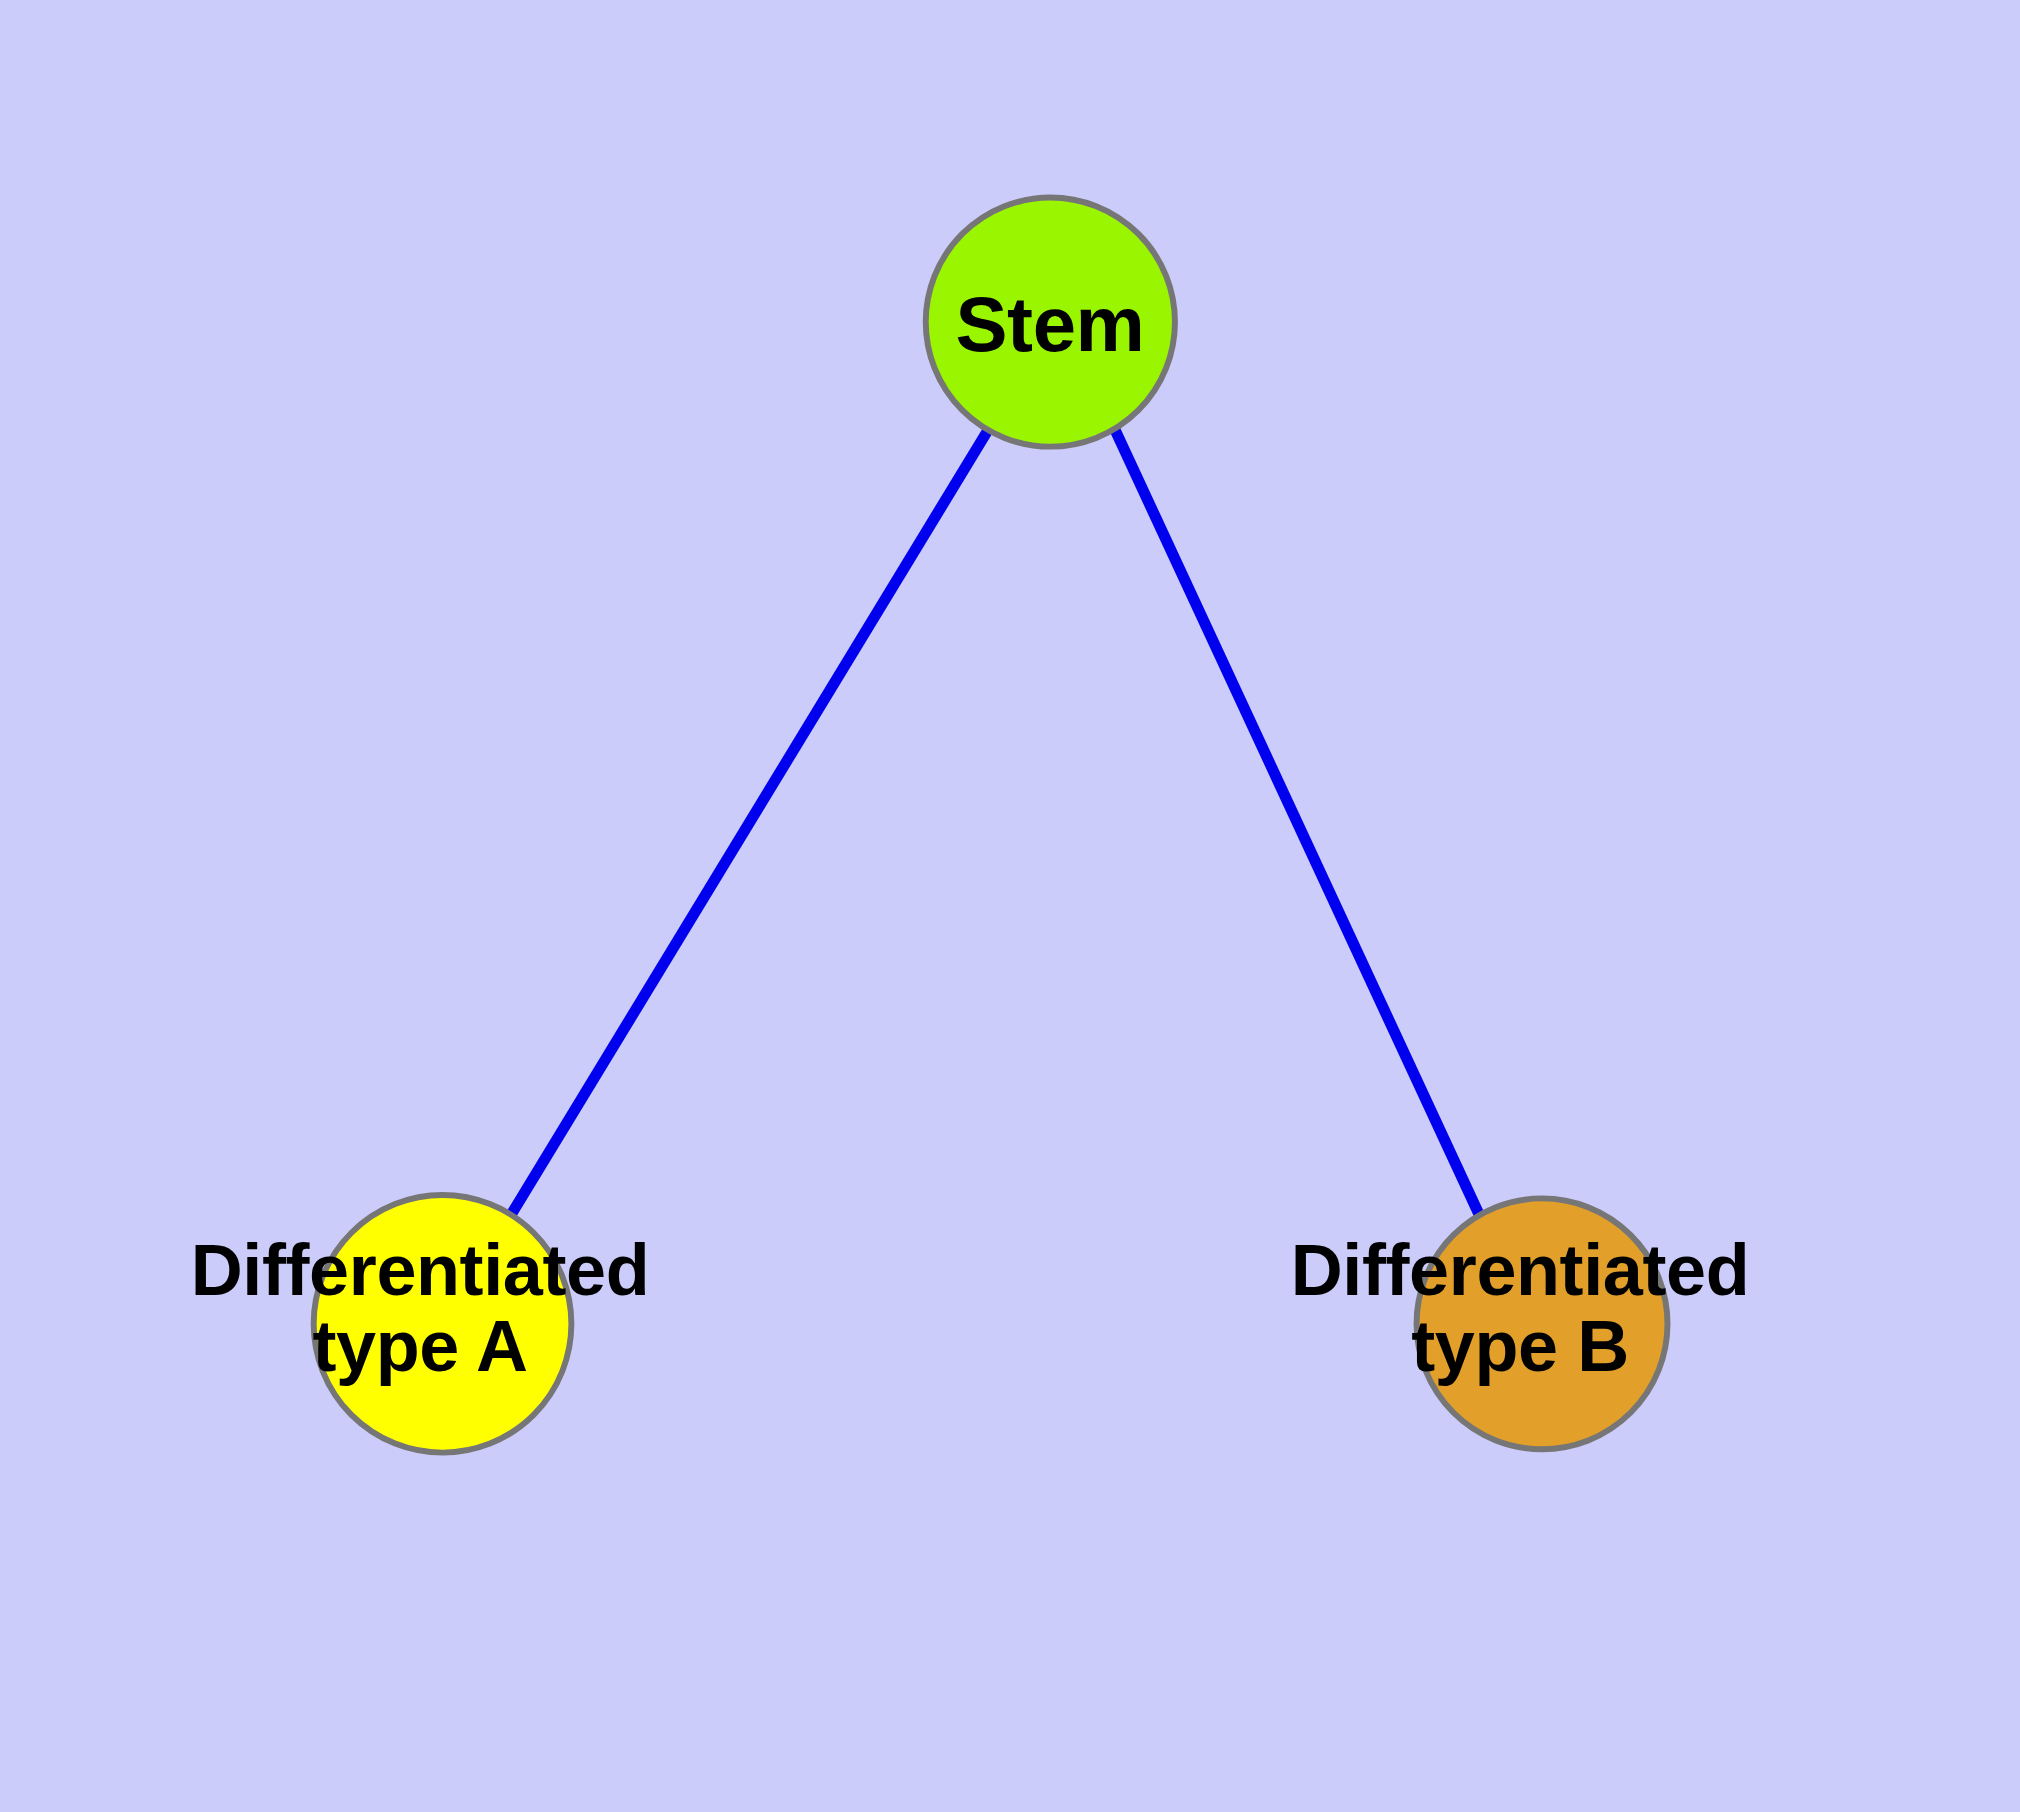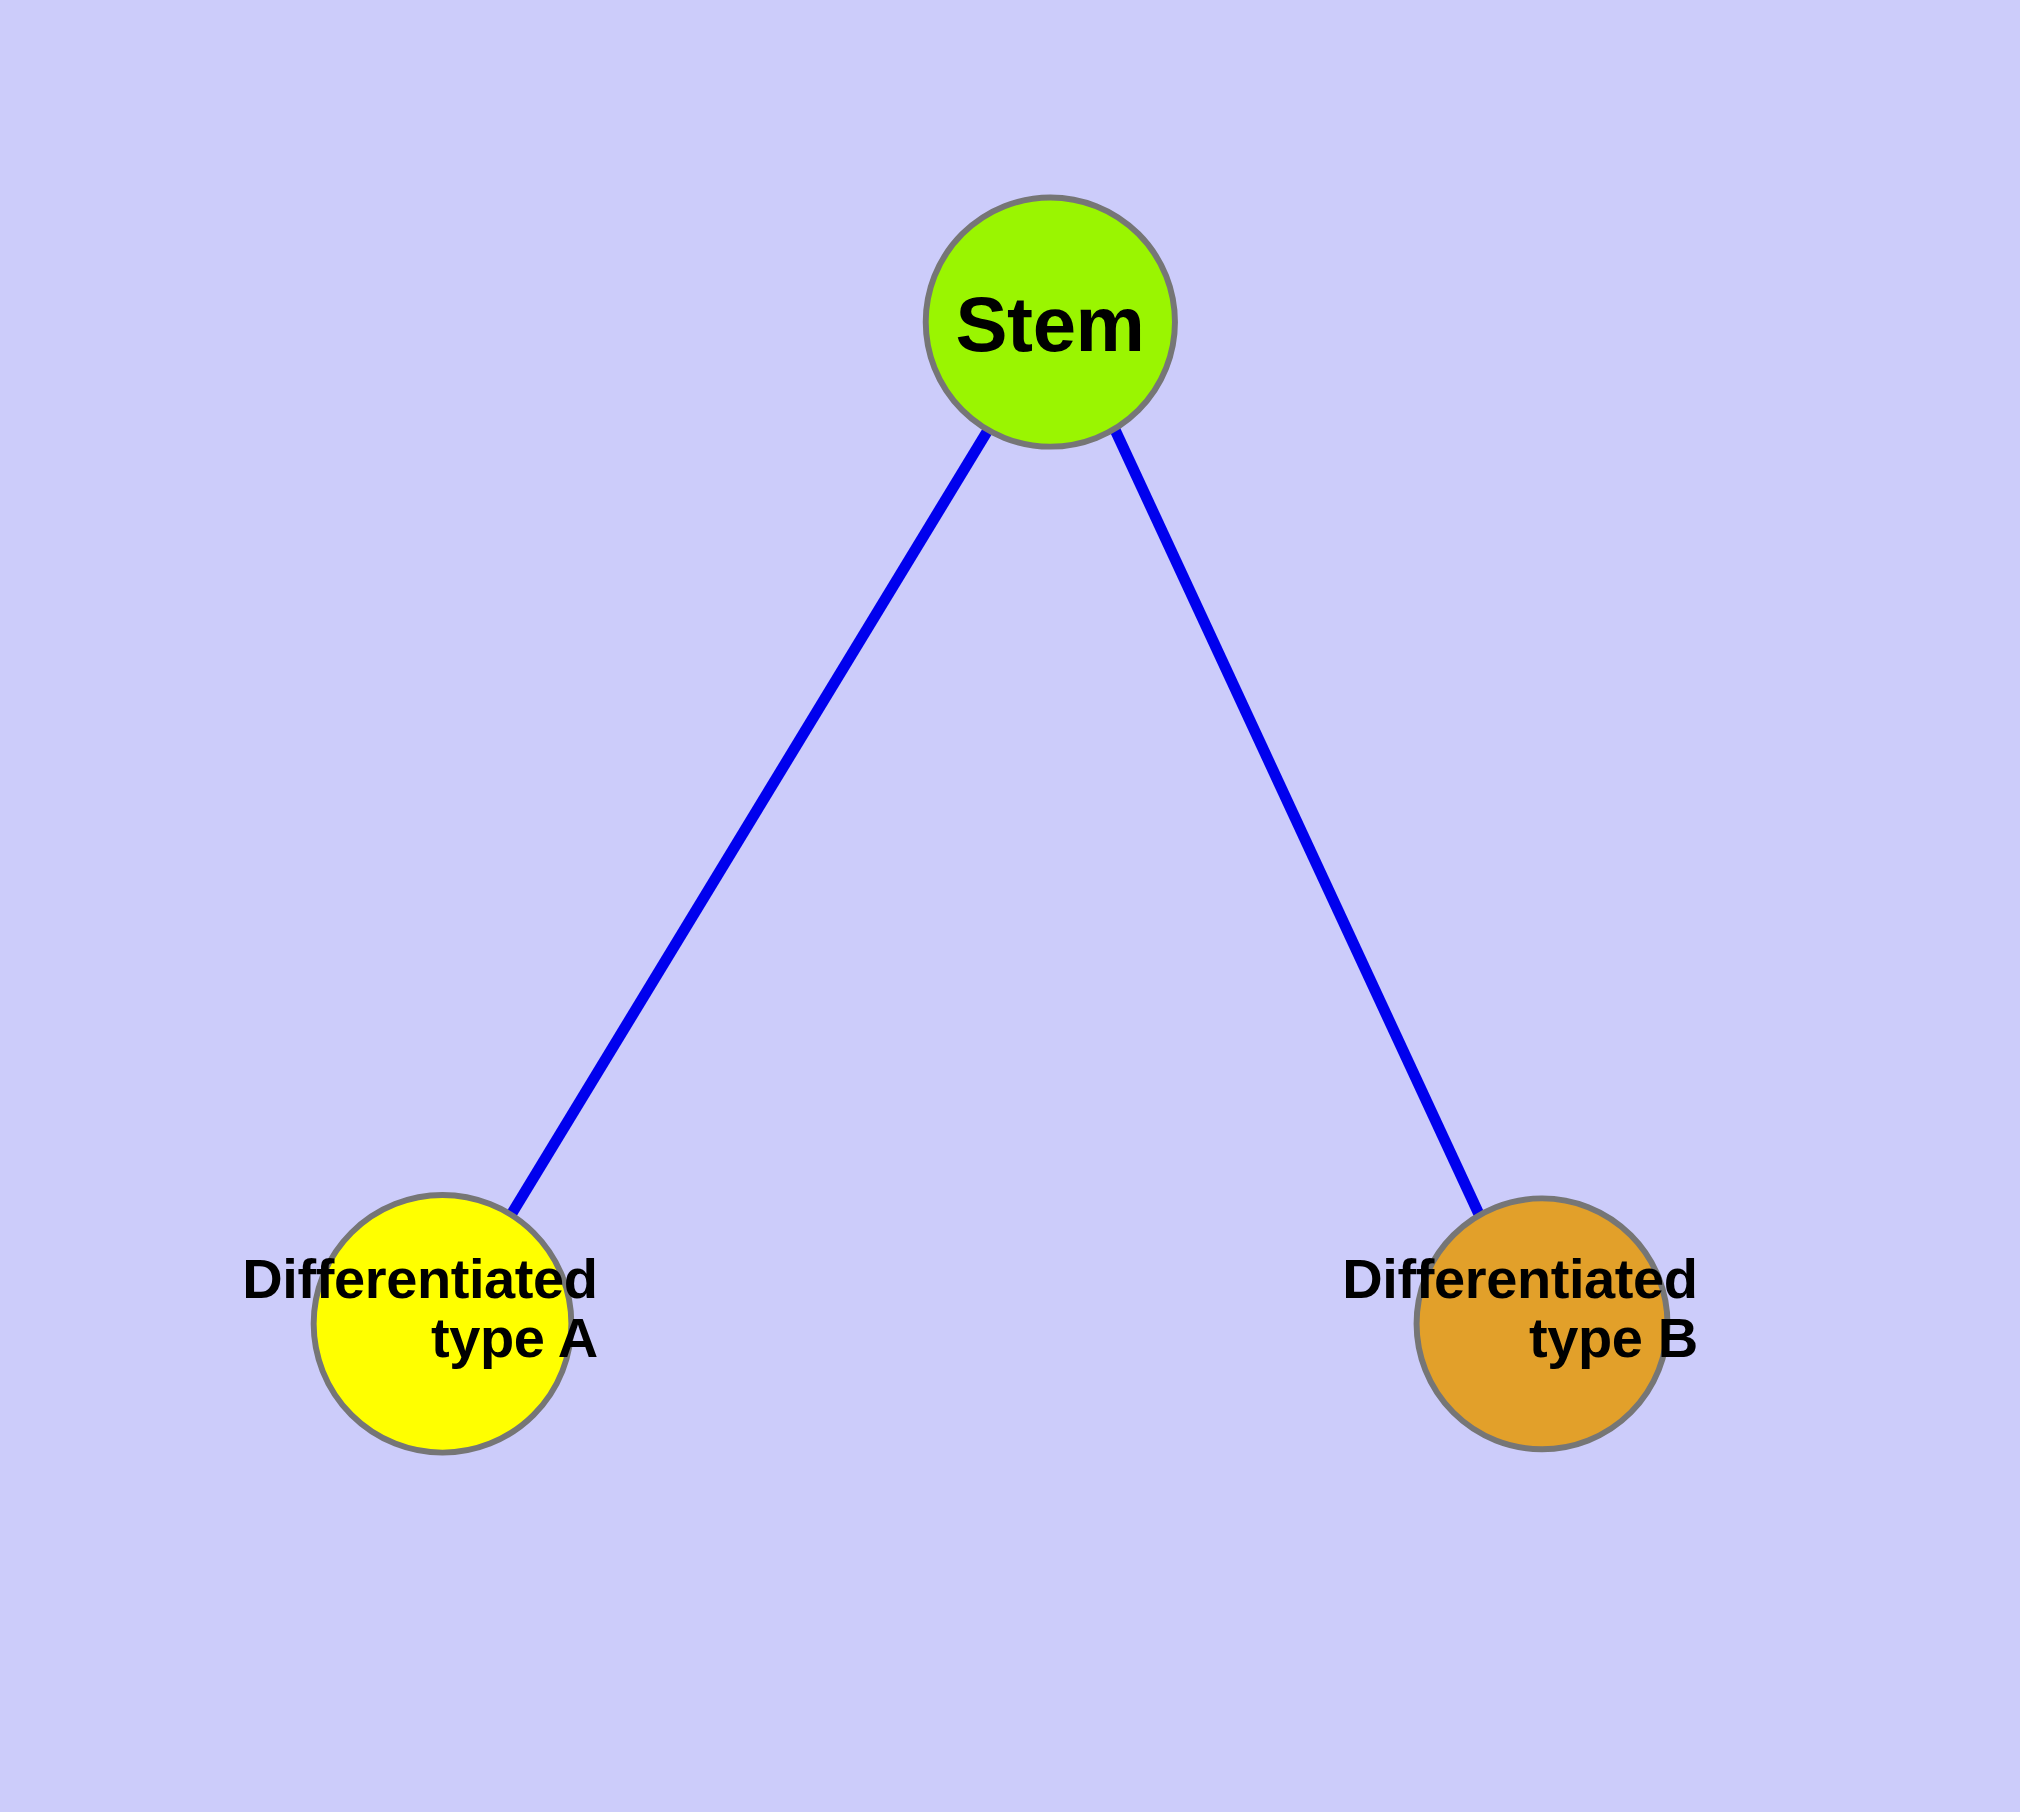--- a/index.html
+++ b/index.html
@@ -32,22 +32,21 @@
     white-space: pre;
     line-height: 1.06;
     letter-spacing: -0.4px;
     pointer-events: none;
     transform: translate(-50%, -50%);
   }
   #label-stem {
     font-size: 78px;
   }
   #label-diff-a, #label-diff-b {
-    font-size: 56px;
-    text-align: right;
+    font-size: 72px;
   }
 </style>
 </head>
 <body style="background: rgb(204, 204, 250);">
 
 <div id="canvas" style="width: 2021px; height: 1556px; background: #a21caf;">
 
   <svg id="graph-svg" viewBox="0 0 2384 2138" preserveAspectRatio="none" xmlns="http://www.w3.org/2000/svg">
     <rect x="0" y="0" width="2384" height="2138" fill="#ccccfa"></rect>
 

